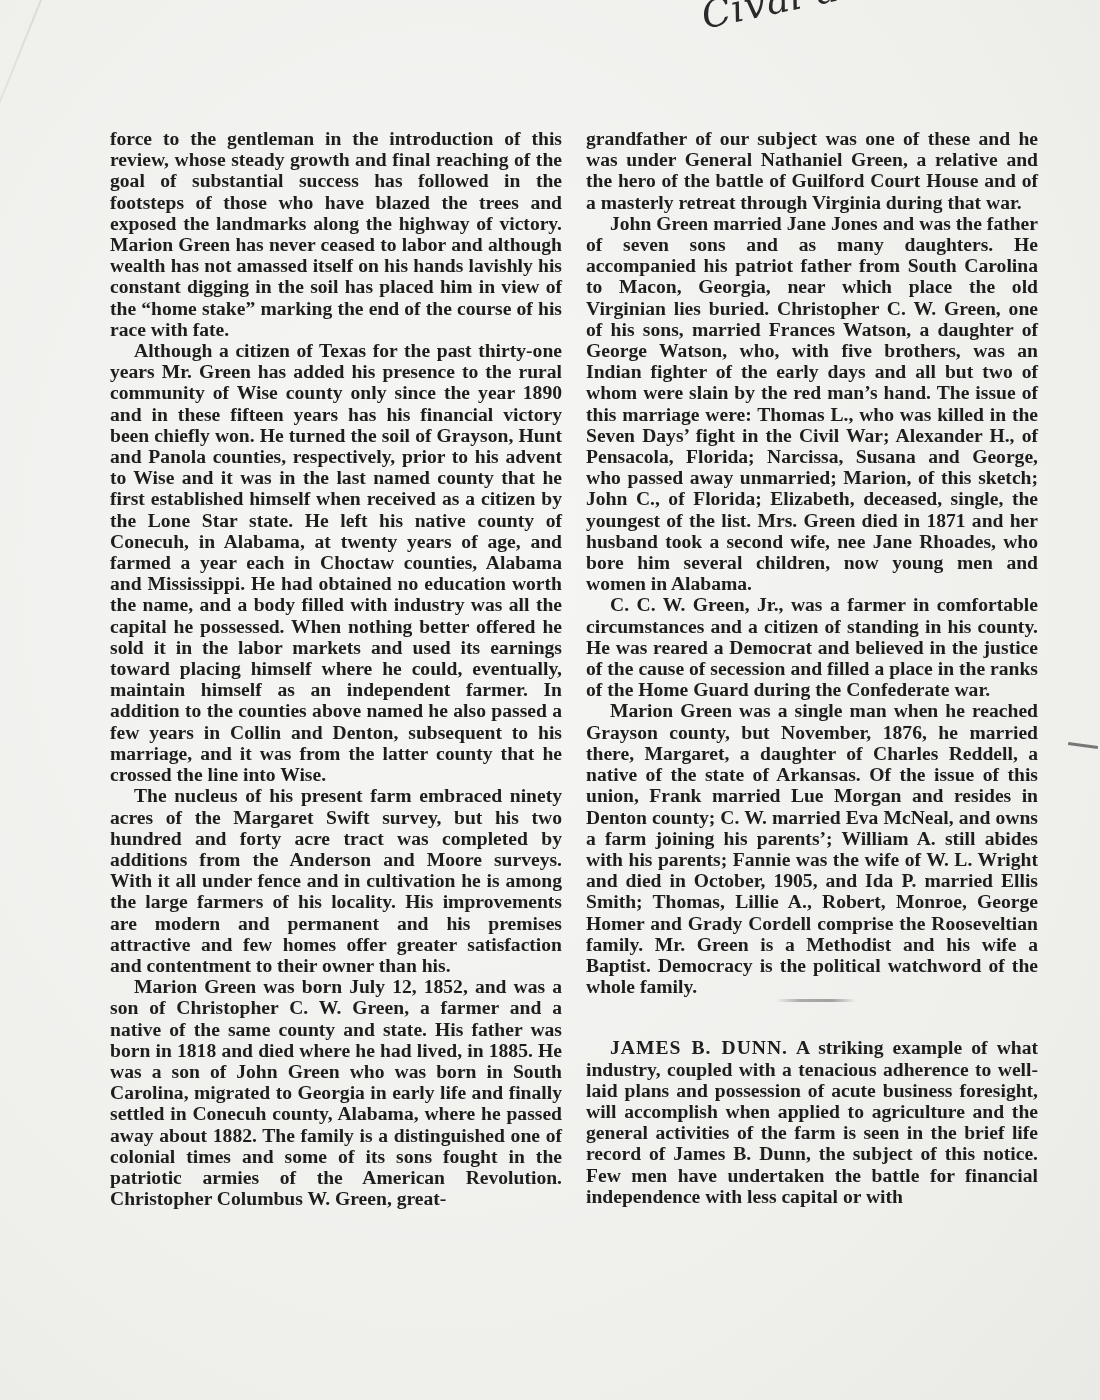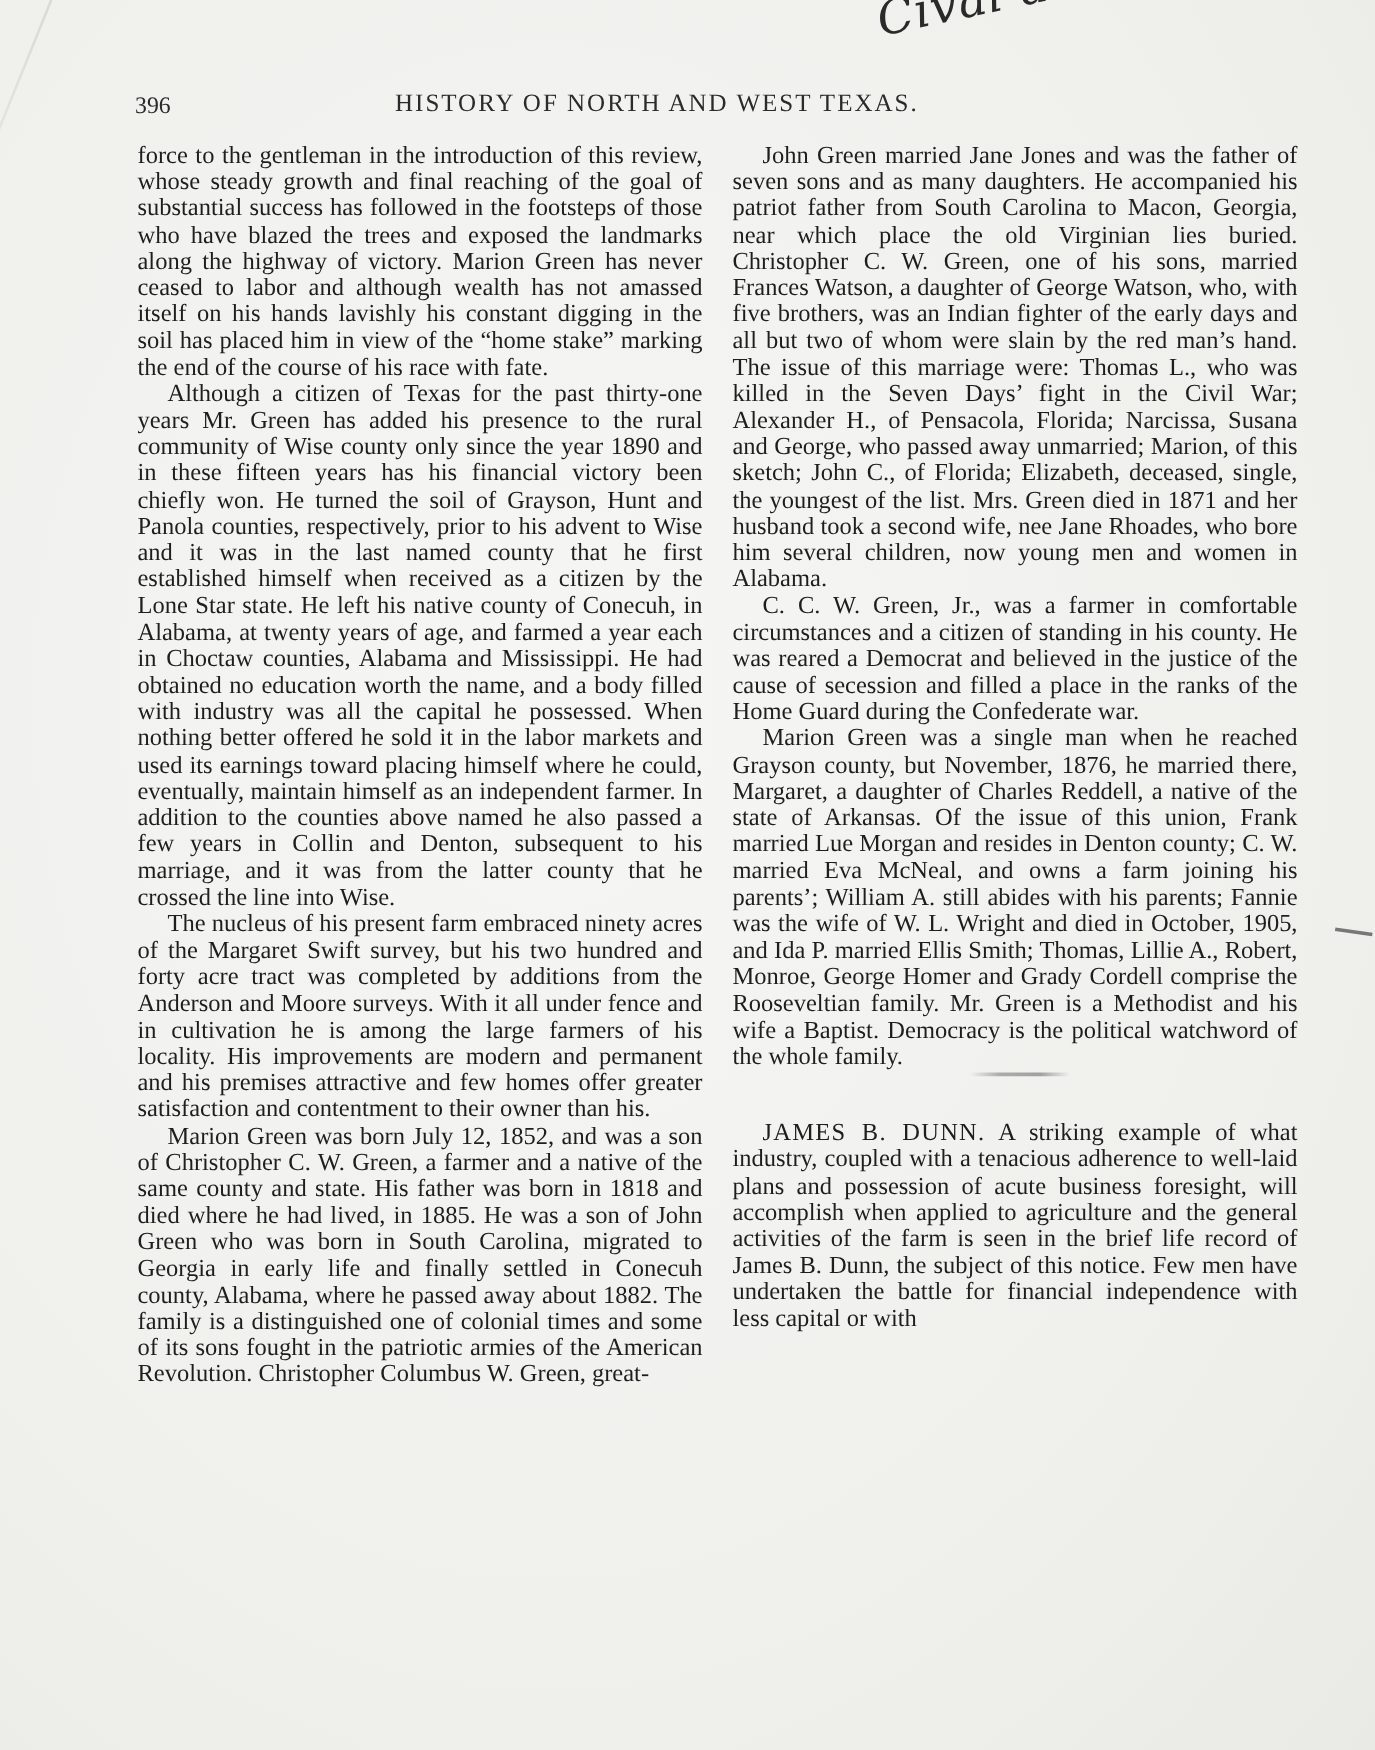--- a/index.html
+++ b/index.html
@@ -23,23 +23,23 @@
   .header {
     position: absolute; top: 68px; left: 108px; width: 940px; height: 30px;
   }
   .page-number {
     position: absolute; left: 0; top: 6px; font-size: 19px; color: #2b2b2b;
   }
   .running-title {
     position: absolute; left: 208px; top: 4px; font-size: 20px; letter-spacing: 1.6px; color: #2b2b2b;
   }
   .column {
-    position: absolute; top: 114px; width: 452px;
+    position: absolute; top: 128px; width: 452px;
     font-size: 19.6px; line-height: 21.2px;
-    text-align: justify; hyphens: manual;
+    text-align: justify; hyphens: manual; font-weight: bold;
   }
   .col-left { left: 110px; }
   .col-right { left: 586px; }
   .column p { margin: 0; text-indent: 24px; }
   .column p.no-indent { text-indent: 0; }
   .column p.gap { margin-top: 35px; }
   .name-lead { letter-spacing: 1px; }
   .rule {
     width: 80px; height: 3px; margin: 2px 0 0 190px;
     background: linear-gradient(90deg, transparent, #9a9a9a 30%, #8d8d8d 70%, transparent);
@@ -55,33 +55,30 @@
     background: #444; transform: rotate(8deg); opacity: 0.7;
   }
 </style>
 </head>
 <body>
 
 <div class="page">
   <div class="fold-line"></div>
   <div class="handwriting">Cival au</div>
 
-  <div class="header">
-    <span class="page-number">396</span>
-    <span class="running-title">HISTORY OF NORTH AND WEST TEXAS.</span>
-  </div>
 
   <div class="column col-left">
     <p class="no-indent">force to the gentleman in the introduction of this review, whose steady growth and final reaching of the goal of substantial success has followed in the footsteps of those who have blazed the trees and exposed the landmarks along the highway of victory.  Marion Green has never ceased to labor and although wealth has not amassed itself on his hands lavishly his constant digging in the soil has placed him in view of the “home stake” marking the end of the course of his race with fate.</p>
     <p>Although a citizen of Texas for the past thirty-one years Mr. Green has added his pres­ence to the rural community of Wise county only since the year 1890 and in these fifteen years has his financial victory been chiefly won. He turned the soil of Grayson, Hunt and Pan­ola counties, respectively, prior to his advent to Wise and it was in the last named county that he first established himself when received as a citizen by the Lone Star state.  He left his native county of Conecuh, in Alabama, at twenty years of age, and farmed a year each in Choctaw counties, Alabama and Mississippi. He had obtained no education worth the name, and a body filled with industry was all the capital he possessed.  When nothing better offered he sold it in the labor markets and used its earnings toward placing himself where he could, eventually, maintain himself as an inde­pendent farmer.  In addition to the counties above named he also passed a few years in Col­lin and Denton, subsequent to his marriage, and it was from the latter county that he crossed the line into Wise.</p>
     <p>The nucleus of his present farm embraced ninety acres of the Margaret Swift survey, but his two hundred and forty acre tract was com­pleted by additions from the Anderson and Moore surveys.  With it all under fence and in culti­vation he is among the large farmers of his locality.  His improvements are modern and permanent and his premises attractive and few homes offer greater satisfaction and content­ment to their owner than his.</p>
     <p>Marion Green was born July 12, 1852, and was a son of Christopher C. W. Green, a farmer and a native of the same county and state.  His father was born in 1818 and died where he had lived, in 1885.  He was a son of John Green who was born in South Carolina, migrated to Geor­gia in early life and finally settled in Conecuh county, Alabama, where he passed away about 1882.  The family is a distinguished one of colonial times and some of its sons fought in the patriotic armies of the American Revolu­tion.  Christopher Columbus W. Green, great-</p>
   </div>
 
   <div class="column col-right">
+    <p class="no-indent">grandfather of our subject was one of these and he was under General Nathaniel Green, a relative and the hero of the battle of Guilford Court House and of a masterly retreat through Virginia during that war.</p>
     <p>John Green married Jane Jones and was the father of seven sons and as many daughters. He accompanied his patriot father from South Carolina to Macon, Georgia, near which place the old Virginian lies buried.  Christopher C. W. Green, one of his sons, married Frances Watson, a daughter of George Watson, who, with five brothers, was an Indian fighter of the early days and all but two of whom were slain by the red man’s hand.  The issue of this mar­riage were:  Thomas L., who was killed in the Seven Days’ fight in the Civil War; Alexander H., of Pensacola, Florida;  Narcissa, Susana and George, who passed away unmarried; Marion, of this sketch; John C., of Florida; Elizabeth, deceased, single, the youngest of the list.  Mrs. Green died in 1871 and her husband took a second wife, nee Jane Rhoades, who bore him several children, now young men and women in Alabama.</p>
     <p>C. C. W. Green, Jr., was a farmer in comfort­able circumstances and a citizen of standing in his county.  He was reared a Democrat and believed in the justice of the cause of secession and filled a place in the ranks of the Home Guard during the Confederate war.</p>
     <p>Marion Green was a single man when he reached Grayson county, but November, 1876, he married there, Margaret, a daughter of Charles Reddell, a native of the state of Arkan­sas.  Of the issue of this union, Frank married Lue Morgan and resides in Denton county; C. W. married Eva McNeal, and owns a farm joining his parents’; William A. still abides with his parents; Fannie was the wife of W. L. Wright and died in October, 1905, and Ida P. married Ellis Smith; Thomas, Lillie A., Robert, Monroe, George Homer and Grady Cordell comprise the Rooseveltian family.  Mr. Green is a Methodist and his wife a Baptist.  Dem­ocracy is the political watchword of the whole family.</p>
     <div class="rule"></div>
     <p class="gap"><span class="name-lead">JAMES B. DUNN.</span><span>  A striking example of what industry, coupled with a tenacious ad­herence to well-laid plans and possession of acute business foresight, will accomplish when applied to agriculture and the general activities of the farm is seen in the brief life record of James B. Dunn, the subject of this notice. Few men have undertaken the battle for finan­cial independence with less capital or with</span></p>
   </div>
 
   <div class="margin-mark"></div>
 </div>
 

